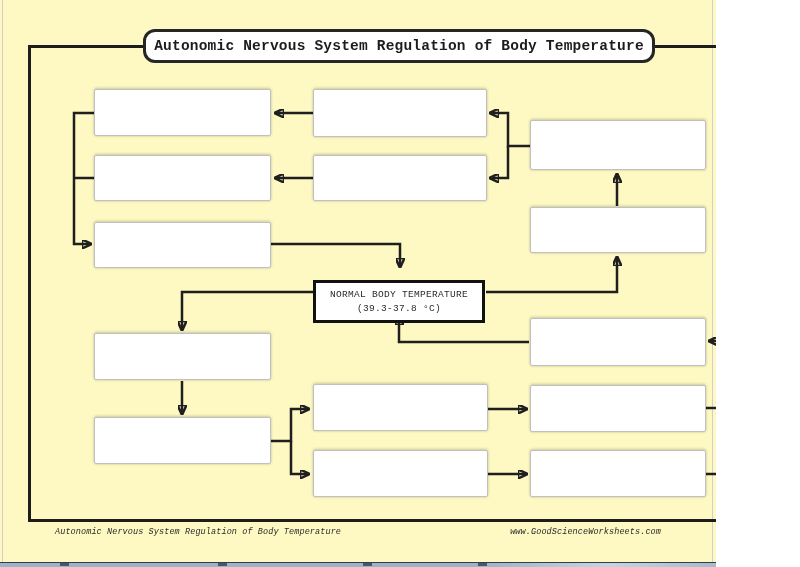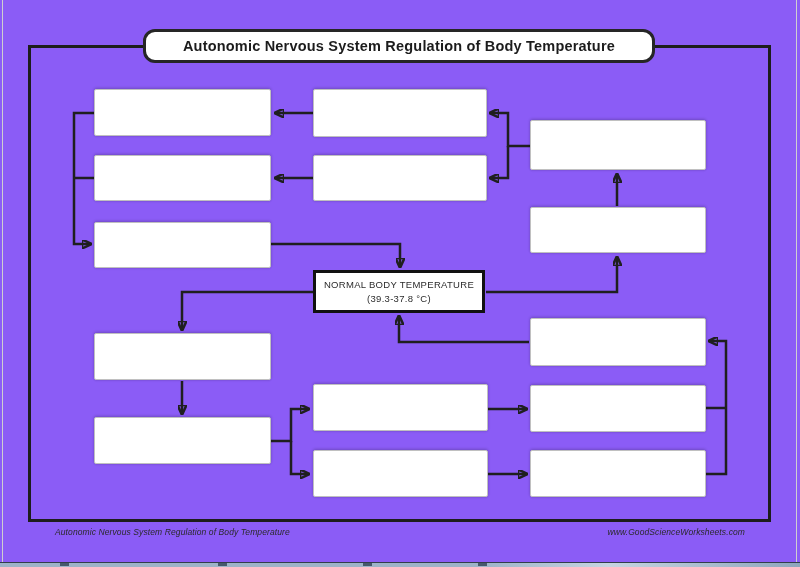--- a/index.html
+++ b/index.html
@@ -1,18 +1,18 @@
 <!DOCTYPE html>
 <html><head>
 <meta charset="utf-8">
 <style>
   html,body { margin:0; padding:0; background:#fff; }
   .screen {
-    position:relative; width:800px; height:567px; background:#8b5cf6;
-    font-family:Liberation Sans, sans-serif; overflow:hidden;
+    position:relative; width:716px; height:567px; background:#fef9c3;
+    font-family:Liberation Mono, monospace; overflow:hidden;
   }
   .page-edge { position:absolute; top:0; bottom:4px; width:1px; background:#cfcfcf; }
   .page-edge.left { left:2px; }
   .page-edge.right { right:3px; }
 
   .main-border {
     position:absolute; left:28px; top:45px; width:743px; height:477px;
     border:3px solid #1d1d1d; box-sizing:border-box; background:transparent;
   }
 
@@ -24,21 +24,21 @@
     white-space:nowrap; z-index:3;
   }
 
   .fbox {
     position:absolute; background:#ffffff; border:1px solid #c0c0c0; border-radius:2px;
     box-sizing:border-box; z-index:2;
     box-shadow:0 -1px 3px rgba(0,0,0,0.20), 0 1px 2px rgba(0,0,0,0.08);
   }
 
   .center-box {
-    position:absolute; left:313px; top:270px; width:172px; height:43px;
+    position:absolute; left:313px; top:280px; width:172px; height:43px;
     background:#fff; border:3px solid #111111; box-sizing:border-box;
     display:flex; flex-direction:column; align-items:center; justify-content:center;
     font-size:9.5px; color:#2b2b2b; letter-spacing:0.3px; line-height:1.45;
     z-index:3; text-align:center;
   }
 
   svg.connectors { position:absolute; left:0; top:0; z-index:1; }
   svg.connectors path { stroke:#1f1f1f; stroke-width:2.5; fill:none; stroke-linejoin:miter; }
 
   .footer-text {

